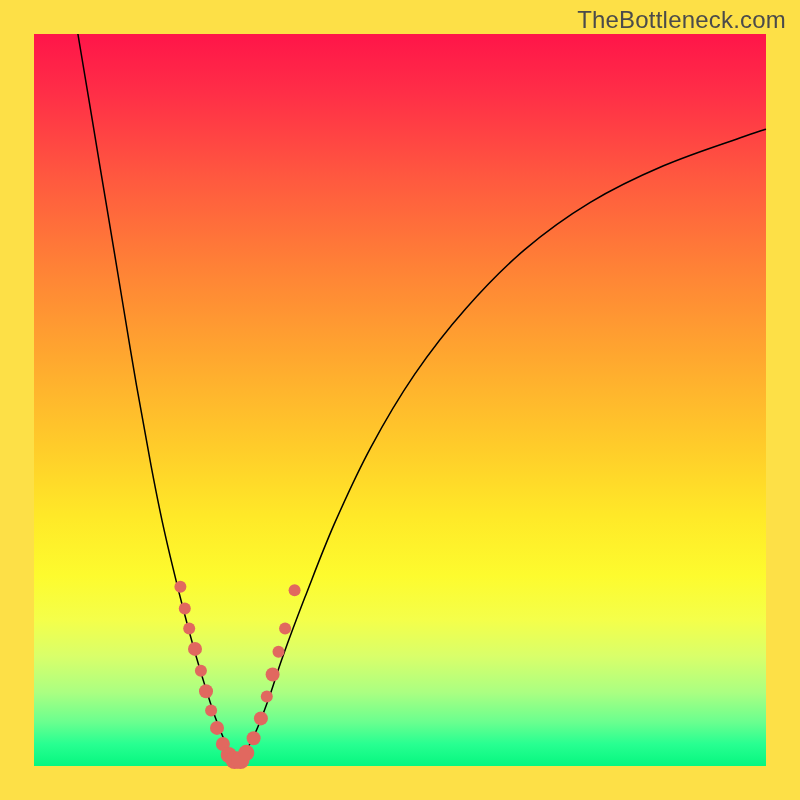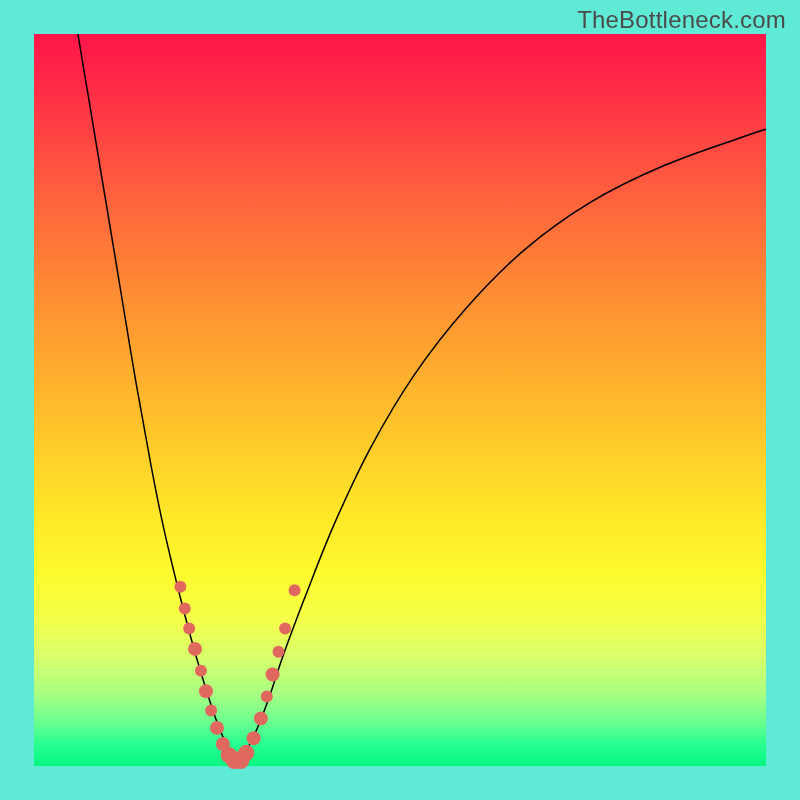--- a/index.html
+++ b/index.html
@@ -8,21 +8,21 @@
     width: 800px;
     height: 800px;
     overflow: hidden;
     background: #000;
     font-family: Arial, Helvetica, sans-serif;
   }
   .frame {
     position: relative;
     width: 800px;
     height: 800px;
-    background: #5eead4;
+    background: #fde047;
   }
   .plot-area {
     position: absolute;
     left: 34px;
     top: 34px;
     width: 732px;
     height: 732px;
     
     background: linear-gradient(to bottom,
       #ff1549 0%,

